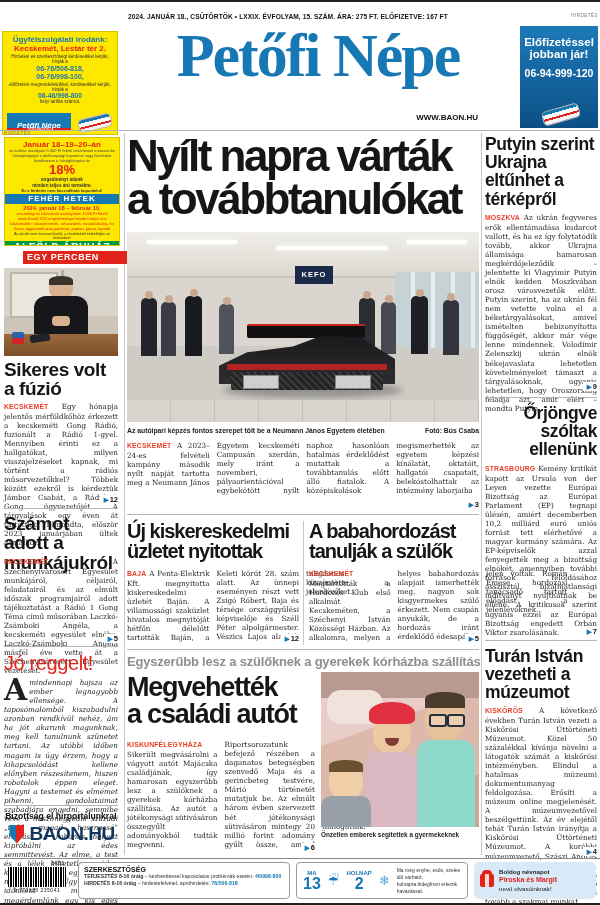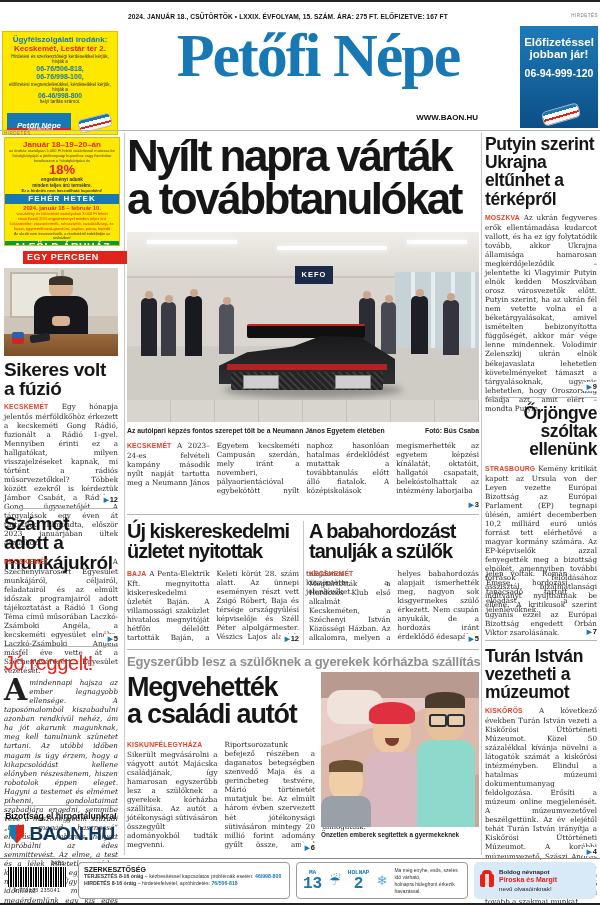--- a/index.html
+++ b/index.html
@@ -33,21 +33,21 @@
   .redbar{background:#e2231a;color:#fff;font-weight:bold;}
   
   .ph{overflow:hidden;position:absolute;}
   .person{position:absolute;border-radius:5px 5px 0 0;}
   .person:before{content:"";position:absolute;top:-7px;left:50%;margin-left:-4px;width:8px;height:8px;border-radius:50%;background:#c9a88f;}
   .caption{font-family:"Liberation Sans",sans-serif;font-weight:bold;font-size:6.8px;color:#222;}
   .dropcap{float:left;font-size:30px;line-height:24px;padding-right:2px;font-style:normal;font-weight:bold;}
   
   .fbox{position:absolute;border:1px solid #9a9a9a;border-radius:4px;background:#fff;}
   .barcode{background:repeating-linear-gradient(90deg,#000 0 1px,#fff 1px 2px,#000 2px 4px,#fff 4px 5px);}
-  .wnum{color:#1878b4;font-weight:bold;font-family:Liberation Mono, monospace;}
+  .wnum{color:#1878b4;font-weight:bold;font-family:Liberation Sans, sans-serif;}
 </style>
 </head>
 <body>
 
 <div class="page">
 
   <div class="abs" style="left:0;top:1;width:600px;height:2px;background:#222;"></div>
 
   <div class="abs sans" style="left:128px;top:13px;width:360px;font-size:6.6px;font-weight:bold;color:#111;letter-spacing:.1px;">2024. JANUÁR 18., CSÜTÖRTÖK • LXXIX. ÉVFOLYAM, 15. SZÁM. ÁRA: 275 FT. ELŐFIZETVE: 167 FT</div>
   <div class="abs tiny-label" style="left:558px;top:13px;width:40px;text-align:right;">HIRDETÉS</div>

